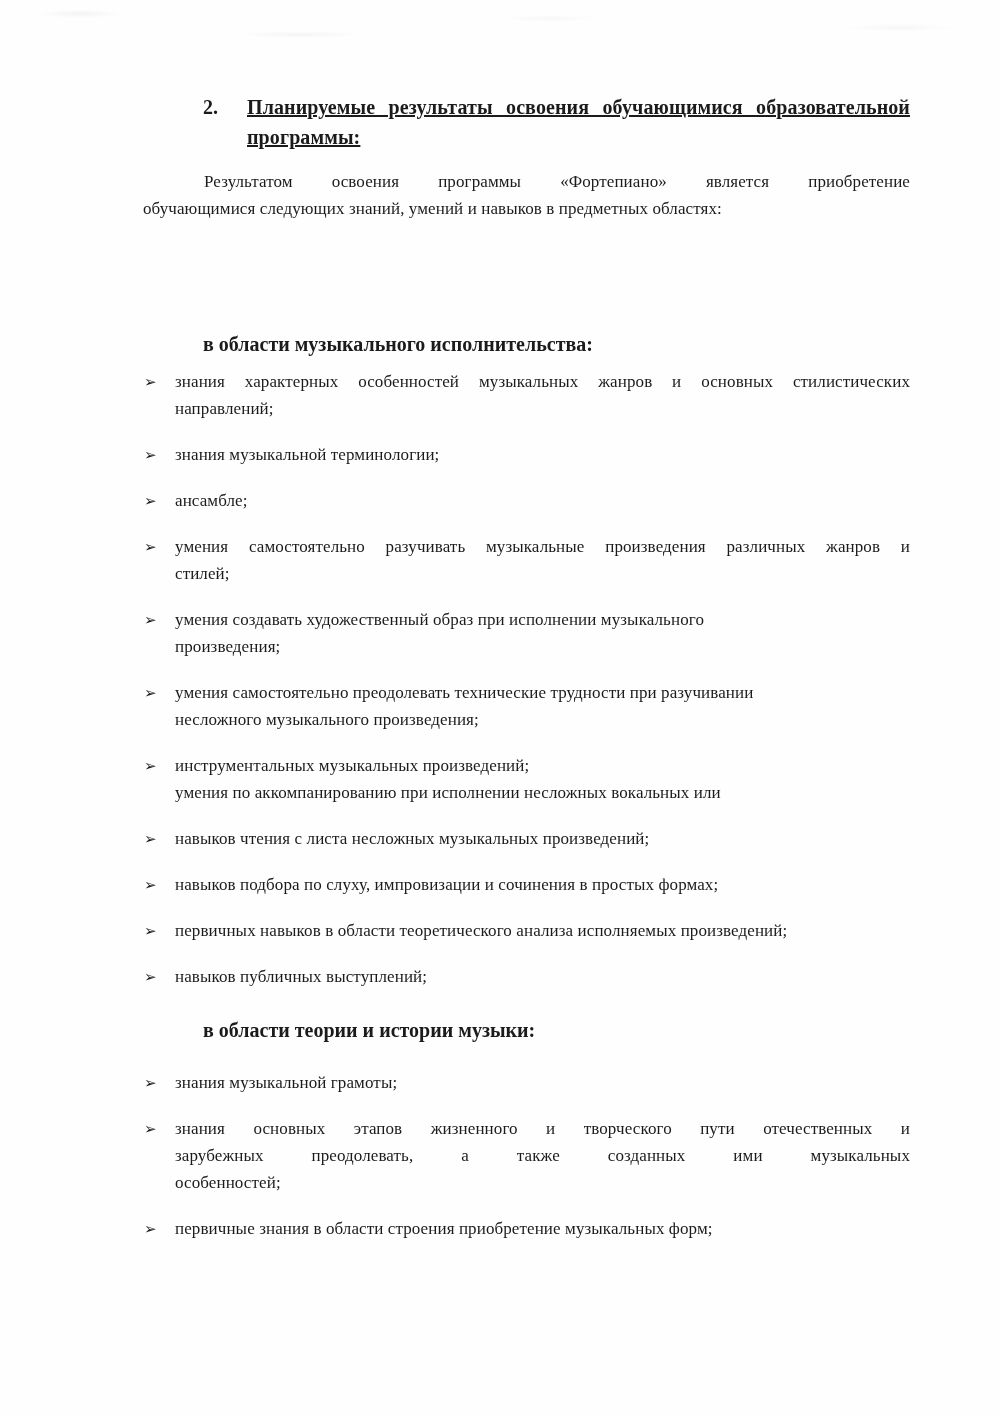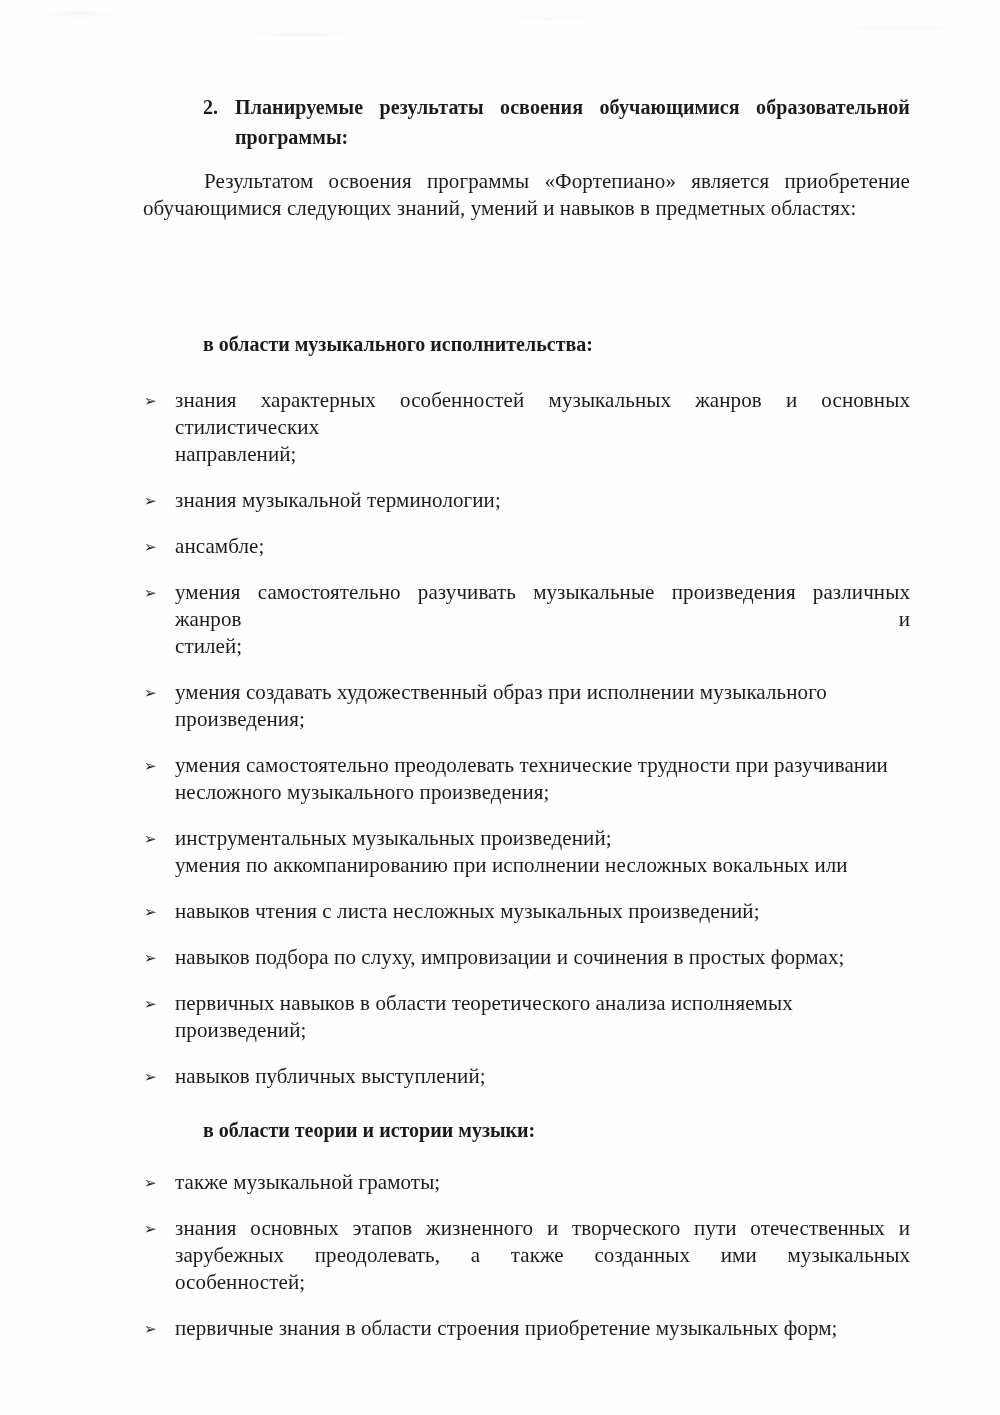--- a/index.html
+++ b/index.html
@@ -22,47 +22,47 @@
       radial-gradient(ellipse 90px 5px at 30% 75%, rgba(120,120,120,.07), transparent 70%),
       radial-gradient(ellipse 70px 5px at 55% 40%, rgba(120,120,120,.05), transparent 70%),
       radial-gradient(ellipse 80px 6px at 90% 60%, rgba(120,120,120,.06), transparent 70%);
   }
   .doc {
     position: absolute;
     left: 143px;
     top: 92px;
     width: 767px;
   }
-  .line { line-height: 27px; font-size: 21px; letter-spacing: 0.1px; }
+  .line { line-height: 27px; font-size: 17px; letter-spacing: 0.1px; }
   .line.stretch { text-align: justify; text-align-last: justify; }
   .line.indent { padding-left: 61px; }
 
   .num-heading {
     position: relative;
     margin-left: 60px;
     font-weight: bold;
   }
   .num-heading .num {
     position: absolute;
     left: 0; top: 0;
     font-size: 20px;
     line-height: 30px;
   }
-  .num-heading .h-lines { margin-left: 32px; }
+  .num-heading .h-lines { margin-left: 44px; text-decoration: underline; }
   .num-heading .line { line-height: 30px; font-size: 20px; }
 
   .intro { margin-top: 16px; }
 
   .section-title {
     margin-left: 60px;
     font-weight: bold;
     font-size: 20px;
     line-height: 27px;
   }
-  .section:nth-of-type(1) .section-title { margin-top: 109px; margin-bottom: 29px; }
+  .section:nth-of-type(1) .section-title { margin-top: 109px; margin-bottom: 10px; }
   .section:nth-of-type(2) .section-title { margin-top: 27px;  margin-bottom: 25px; }
 
   .item {
     position: relative;
     padding-left: 32px;
     margin-bottom: 19px;
   }
   .item .bullet {
     position: absolute;
     left: 1px; top: 3px;
@@ -166,21 +166,21 @@
             <div>
               <div class="line">навыков публичных выступлений;</div>
             </div>
           </div>
         </div>
         <div class="section">
           <div class="section-title">в области теории и истории музыки:</div>
           <div class="item">
             <span class="bullet">➢</span>
             <div>
-              <div class="line">также музыкальной грамоты;</div>
+              <div class="line">знания музыкальной грамоты;</div>
             </div>
           </div>
           <div class="item">
             <span class="bullet">➢</span>
             <div>
               <div class="line stretch">знания основных этапов жизненного и творческого пути отечественных и</div>
               <div class="line stretch">зарубежных преодолевать, а также созданных ими музыкальных</div>
               <div class="line">особенностей;</div>
             </div>
           </div>

